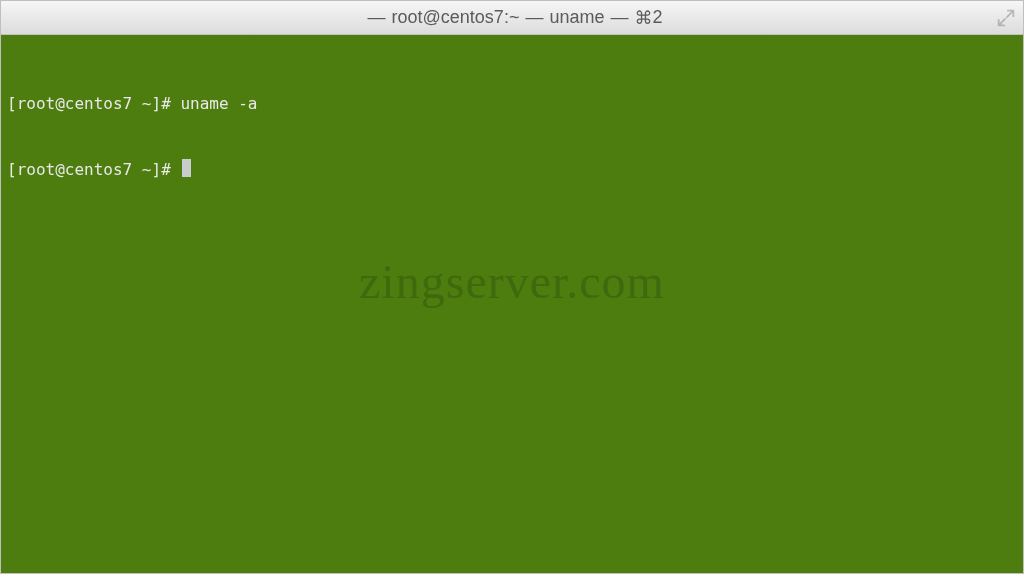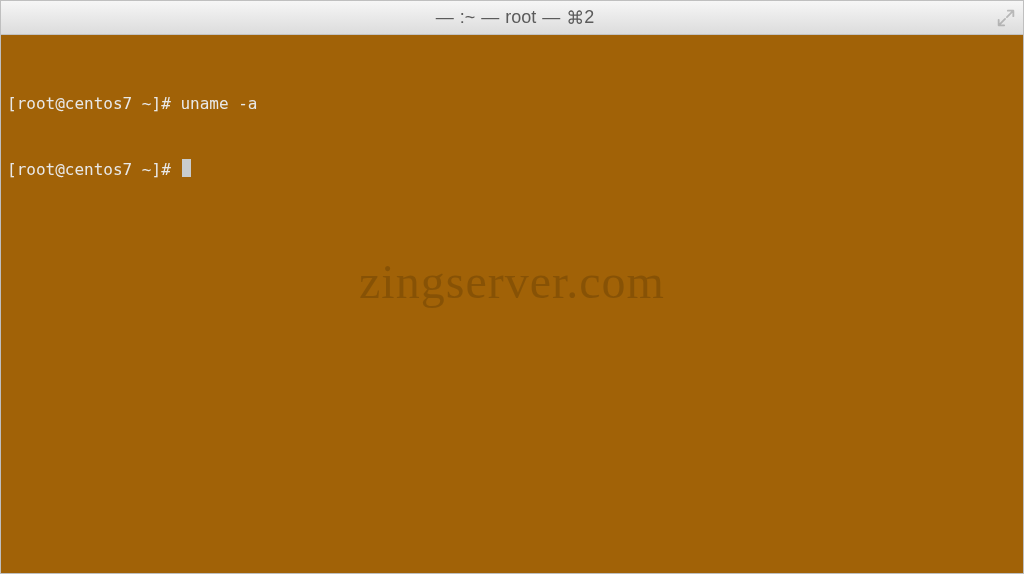--- a/index.html
+++ b/index.html
@@ -21,21 +21,21 @@
       position: absolute;
       right: 6px;
       top: 6px;
       width: 22px;
       height: 22px;
       opacity: 0.45;
     }
     .titlebar .maxicon svg { width: 22px; height: 22px; }
     .term {
       flex: 1;
-      background: #a16207;
+      background: #4d7c0f;
       color: #e8e8e8;
       font-family: "DejaVu Sans Mono","Menlo","Consolas",monospace;
       font-size: 16px;
       line-height: 22px;
       padding: 14px 6px 6px 6px;
       white-space: pre-wrap;
       word-break: break-word;
       position: relative;
     }
     .term .line { display: block; }
@@ -61,24 +61,25 @@
     }
     .cmdglyph { font-family: -apple-system, BlinkMacSystemFont, "Segoe UI", sans-serif; }
   </style>
 </head>
 <body>
 
 <div class="window">
 
   <div class="titlebar">
     <span class="dash">—</span>
+    <span>root@centos7</span>
       <span>:</span>
       <span>~</span>
     <span class="dash">—</span>
-    <span>root</span>
+    <span>uname</span>
     <span class="dash">—</span>
     <span class="cmdglyph">⌘</span>
       <span>2</span>
 
     <span class="maxicon">
       <svg viewBox="0 0 24 24">
         <path d="M4 14 L4 20 L10 20 M4 20 L11 13" stroke="#7a7a7a" stroke-width="2" fill="none" stroke-linecap="round" stroke-linejoin="round"></path>
         <path d="M20 10 L20 4 L14 4 M20 4 L13 11" stroke="#7a7a7a" stroke-width="2" fill="none" stroke-linecap="round" stroke-linejoin="round"></path>
       </svg>
     </span>

